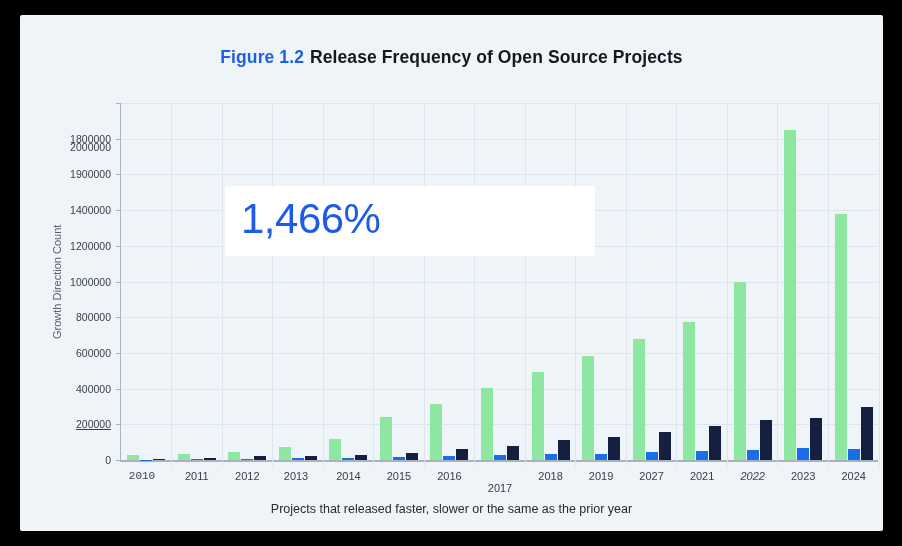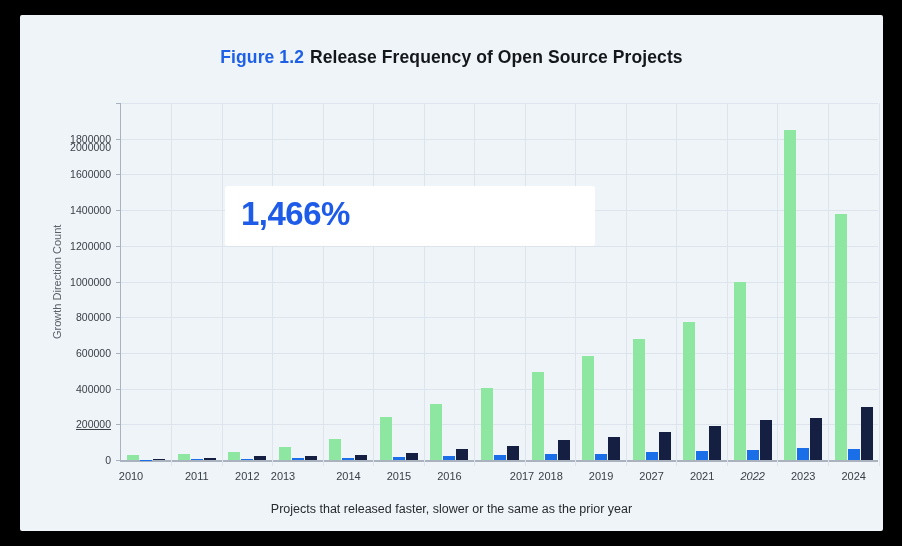--- a/index.html
+++ b/index.html
@@ -95,22 +95,22 @@
   .callout {
     position: absolute;
     left: 205px; top: 171px;
     width: 370px;
     background: #ffffff;
     border-radius: 3px;
     padding: 9px 16px 13px 16px;
     z-index: 5;
   }
   .callout-stat {
-    font-size: 33px;
-    font-weight: bold;
+    font-size: 42px;
+    font-weight: normal;
     color: #1d5be8;
     letter-spacing: -0.5px;
     line-height: 1.15;
   }
   .callout-line { font-size: 15px; color: #0c0f13; margin-top: 2px; }
   .callout-line .b { font-weight: bold; }
 </style>
 </head>
 <body>
 
@@ -142,21 +142,21 @@
       <div class="hgrid" style="top: 178.5px;"></div>
       <span class="ytick-label" style="top: 178.5px;">1000000</span>
       <div class="ytick-dash" style="top: 178.5px;"></div>
       <div class="hgrid" style="top: 142.8px;"></div>
       <span class="ytick-label" style="top: 142.8px;">1200000</span>
       <div class="ytick-dash" style="top: 142.8px;"></div>
       <div class="hgrid" style="top: 107.1px;"></div>
       <span class="ytick-label" style="top: 107.1px;">1400000</span>
       <div class="ytick-dash" style="top: 107.1px;"></div>
       <div class="hgrid" style="top: 71.4px;"></div>
-      <span class="ytick-label" style="top: 71.4px;">1600000</span>
+      <span class="ytick-label" style="top: 71.4px;">1900000</span>
       <div class="ytick-dash" style="top: 71.4px;"></div>
       <div class="hgrid" style="top: 35.7px;"></div>
       <span class="ytick-label" style="top: 35.7px;">1800000</span>
       <div class="ytick-dash" style="top: 35.7px;"></div>
       <div class="hgrid" style="top: 0px;"></div>
       <span class="ytick-label" style="top: 0px; margin-top: 44px;">2000000</span>
       <div class="ytick-dash" style="top: 0px;"></div>
       <div class="vgrid" style="left: 50.0333px;"></div>
       <div class="vgrid" style="left: 100.567px;"></div>
       <div class="vgrid" style="left: 151.1px;"></div>
@@ -168,49 +168,49 @@
       <div class="vgrid" style="left: 454.3px;"></div>
       <div class="vgrid" style="left: 504.833px;"></div>
       <div class="vgrid" style="left: 555.367px;"></div>
       <div class="vgrid" style="left: 605.9px;"></div>
       <div class="vgrid" style="left: 656.433px;"></div>
       <div class="vgrid" style="left: 706.967px;"></div>
       <div class="vgrid" style="left: 757.5px;"></div>
       <div class="bar" style="left: 6.26667px; height: 5.355px; background: rgb(142, 231, 160);"></div>
       <div class="bar" style="left: 19.2667px; height: 0.357px; background: rgb(26, 110, 232);"></div>
       <div class="bar" style="left: 32.2667px; height: 0.714px; background: rgb(20, 31, 66);"></div>
-      <span class="xtick-label" style="left: 10px;">2010</span>
+      <span class="xtick-label" style="left: 21px; font-family: Liberation Mono, monospace;">2010</span>
       <div class="bar" style="left: 56.8px; height: 6.2475px; background: rgb(142, 231, 160);"></div>
       <div class="bar" style="left: 69.8px; height: 0.8925px; background: rgb(26, 110, 232);"></div>
       <div class="bar" style="left: 82.8px; height: 1.785px; background: rgb(20, 31, 66);"></div>
       <span class="xtick-label" style="left: 75.8px;">2011</span>
       <div class="bar" style="left: 107.333px; height: 8.0325px; background: rgb(142, 231, 160);"></div>
       <div class="bar" style="left: 120.333px; height: 1.428px; background: rgb(26, 110, 232);"></div>
       <div class="bar" style="left: 133.333px; height: 3.57px; background: rgb(20, 31, 66);"></div>
       <span class="xtick-label" style="left: 126.333px;">2012</span>
       <div class="bar" style="left: 157.867px; height: 13.3875px; background: rgb(142, 231, 160);"></div>
       <div class="bar" style="left: 170.867px; height: 1.785px; background: rgb(26, 110, 232);"></div>
       <div class="bar" style="left: 183.867px; height: 4.4625px; background: rgb(20, 31, 66);"></div>
-      <span class="xtick-label" style="left: 162px;">2013</span>
+      <span class="xtick-label" style="left: 175px;">2013</span>
       <div class="bar" style="left: 208.4px; height: 20.5275px; background: rgb(142, 231, 160);"></div>
       <div class="bar" style="left: 221.4px; height: 2.142px; background: rgb(26, 110, 232);"></div>
       <div class="bar" style="left: 234.4px; height: 5.355px; background: rgb(20, 31, 66);"></div>
       <span class="xtick-label" style="left: 227.4px;">2014</span>
       <div class="bar" style="left: 258.933px; height: 42.84px; background: rgb(142, 231, 160);"></div>
       <div class="bar" style="left: 271.933px; height: 3.213px; background: rgb(26, 110, 232);"></div>
       <div class="bar" style="left: 284.933px; height: 7.14px; background: rgb(20, 31, 66);"></div>
       <span class="xtick-label" style="left: 277.933px;">2015</span>
       <div class="bar" style="left: 309.467px; height: 56.2275px; background: rgb(142, 231, 160);"></div>
       <div class="bar" style="left: 322.467px; height: 4.4625px; background: rgb(26, 110, 232);"></div>
       <div class="bar" style="left: 335.467px; height: 10.71px; background: rgb(20, 31, 66);"></div>
       <span class="xtick-label" style="left: 328.467px;">2016</span>
       <div class="bar" style="left: 360px; height: 72.2925px; background: rgb(142, 231, 160);"></div>
       <div class="bar" style="left: 373px; height: 4.998px; background: rgb(26, 110, 232);"></div>
       <div class="bar" style="left: 386px; height: 14.28px; background: rgb(20, 31, 66);"></div>
-      <span class="xtick-label" style="left: 401px;">2017</span>
+      <span class="xtick-label" style="left: 379px; margin-top: 12px;">2017</span>
       <div class="bar" style="left: 410.533px; height: 88.3575px; background: rgb(142, 231, 160);"></div>
       <div class="bar" style="left: 423.533px; height: 5.712px; background: rgb(26, 110, 232);"></div>
       <div class="bar" style="left: 436.533px; height: 19.635px; background: rgb(20, 31, 66);"></div>
       <span class="xtick-label" style="left: 429.533px;">2018</span>
       <div class="bar" style="left: 461.067px; height: 103.53px; background: rgb(142, 231, 160);"></div>
       <div class="bar" style="left: 474.067px; height: 6.426px; background: rgb(26, 110, 232);"></div>
       <div class="bar" style="left: 487.067px; height: 22.848px; background: rgb(20, 31, 66);"></div>
       <span class="xtick-label" style="left: 480.067px;">2019</span>
       <div class="bar" style="left: 511.6px; height: 121.38px; background: rgb(142, 231, 160);"></div>
       <div class="bar" style="left: 524.6px; height: 8.0325px; background: rgb(26, 110, 232);"></div>

